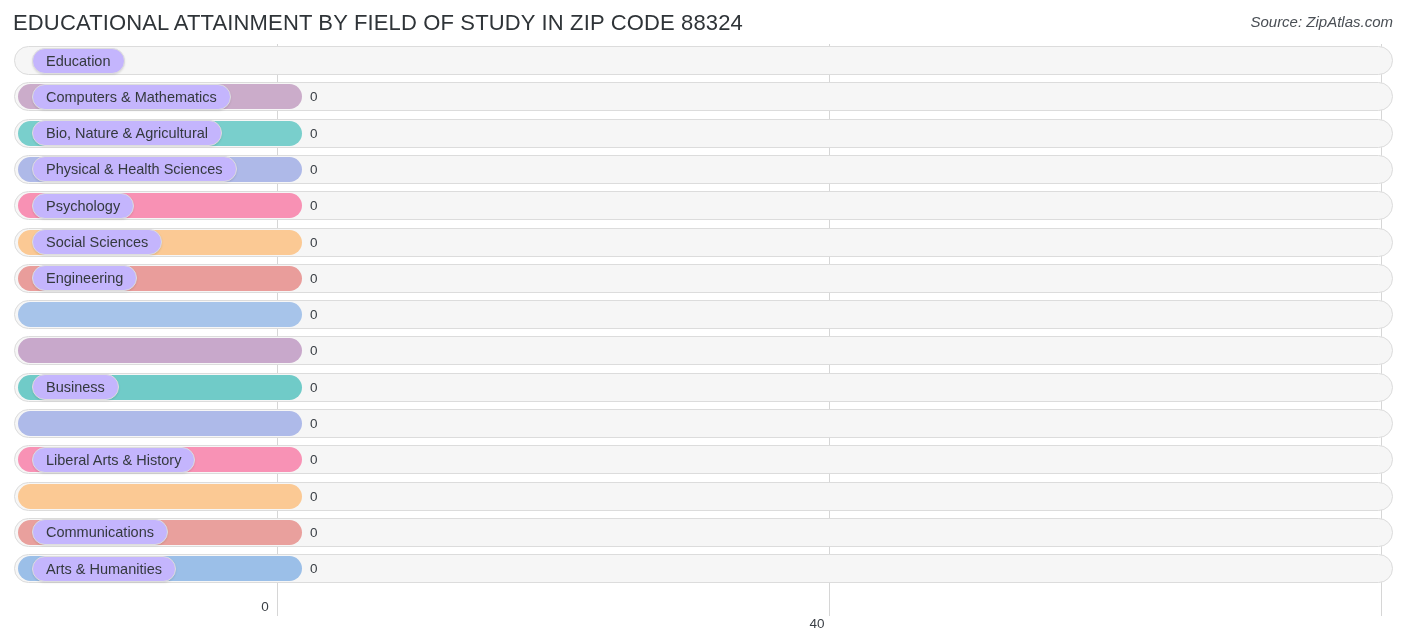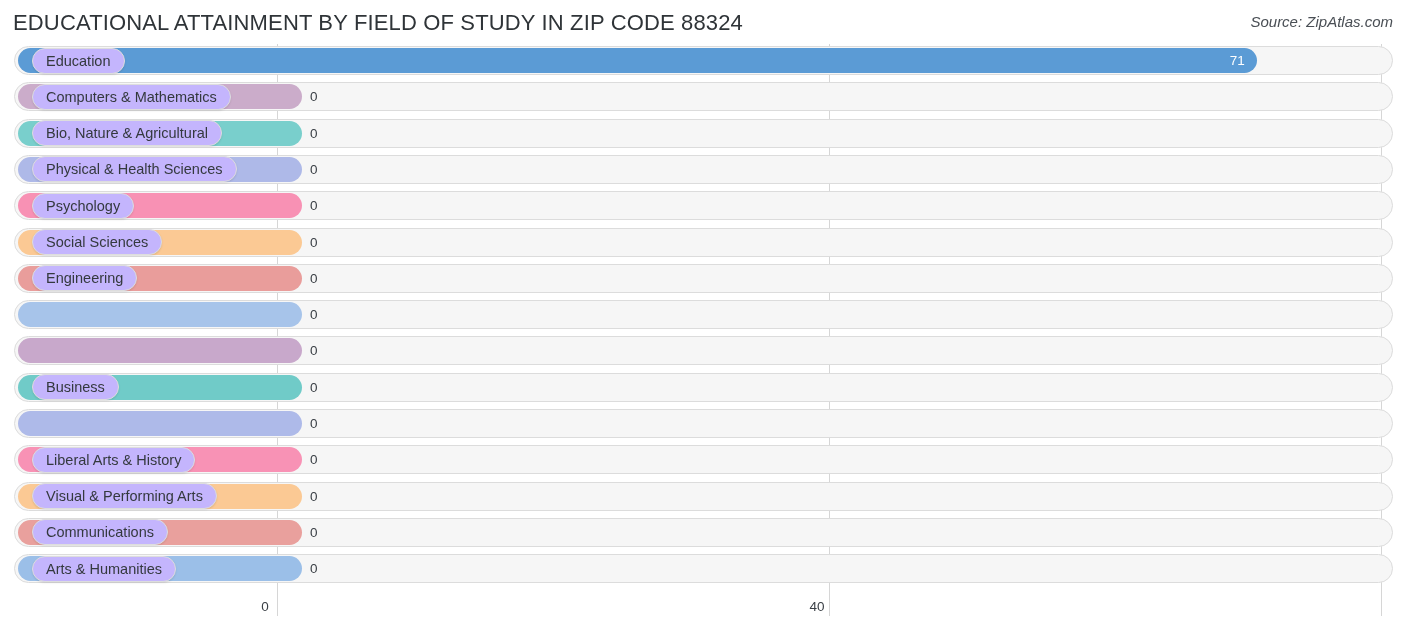--- a/index.html
+++ b/index.html
@@ -153,23 +153,20 @@
   <div class="chart-title">EDUCATIONAL ATTAINMENT BY FIELD OF STUDY IN ZIP CODE 88324</div>
   <div class="source-note">Source: ZipAtlas.com</div>
 </div>
 
 <div class="plot" id="plot">
     <div class="gridline" style="left: 277px;"></div>
     <div class="gridline" style="left: 829px;"></div>
     <div class="gridline" style="left: 1381px;"></div>
     <div class="row" style="top: 0px;">
       <div class="track"></div>
-      <div class="bar" style="width: 1238.8px; background: rgb(91, 155, 213);">
-        <div class="bar-value-inner">71</div>
-      </div>
       <div class="cap">Education</div>
     </div>
     <div class="row" style="top: 36.3px;">
       <div class="track"></div>
       <div class="bar" style="width: 284px; background: rgb(203, 172, 202);"></div>
       <div class="bar-value-outer" style="left: 310px;">0</div>
       <div class="cap">Computers &amp; Mathematics</div>
     </div>
     <div class="row" style="top: 72.6px;">
       <div class="track"></div>
@@ -225,36 +222,35 @@
     <div class="row" style="top: 399.3px;">
       <div class="track"></div>
       <div class="bar" style="width: 284px; background: rgb(248, 146, 181);"></div>
       <div class="bar-value-outer" style="left: 310px;">0</div>
       <div class="cap">Liberal Arts &amp; History</div>
     </div>
     <div class="row" style="top: 435.6px;">
       <div class="track"></div>
       <div class="bar" style="width: 284px; background: rgb(251, 201, 148);"></div>
       <div class="bar-value-outer" style="left: 310px;">0</div>
-      <div class="cap">Visual &amp; Performing Arts</div>
     </div>
     <div class="row" style="top: 471.9px;">
       <div class="track"></div>
       <div class="bar" style="width: 284px; background: rgb(233, 160, 157);"></div>
       <div class="bar-value-outer" style="left: 310px;">0</div>
       <div class="cap">Communications</div>
     </div>
     <div class="row" style="top: 508.2px;">
       <div class="track"></div>
       <div class="bar" style="width: 284px; background: rgb(155, 191, 232);"></div>
       <div class="bar-value-outer" style="left: 310px;">0</div>
       <div class="cap">Arts &amp; Humanities</div>
     </div>
   </div>
 
 <div class="axis" id="axis">
     <div class="tick-mark" style="left: 277px;"></div>
     <div class="tick-label" style="left: 265px;">0</div>
     <div class="tick-mark" style="left: 829px;"></div>
-    <div class="tick-label" style="left: 817px;">40</div>
+    <div class="tick-label" style="left: 817px; margin-top: 17px;">40</div>
     <div class="tick-mark" style="left: 1381px;"></div>
     <div class="tick-label" style="left: 1437px; font-family: Liberation Serif, serif;">80</div>
   </div>
 
 </body></html>

